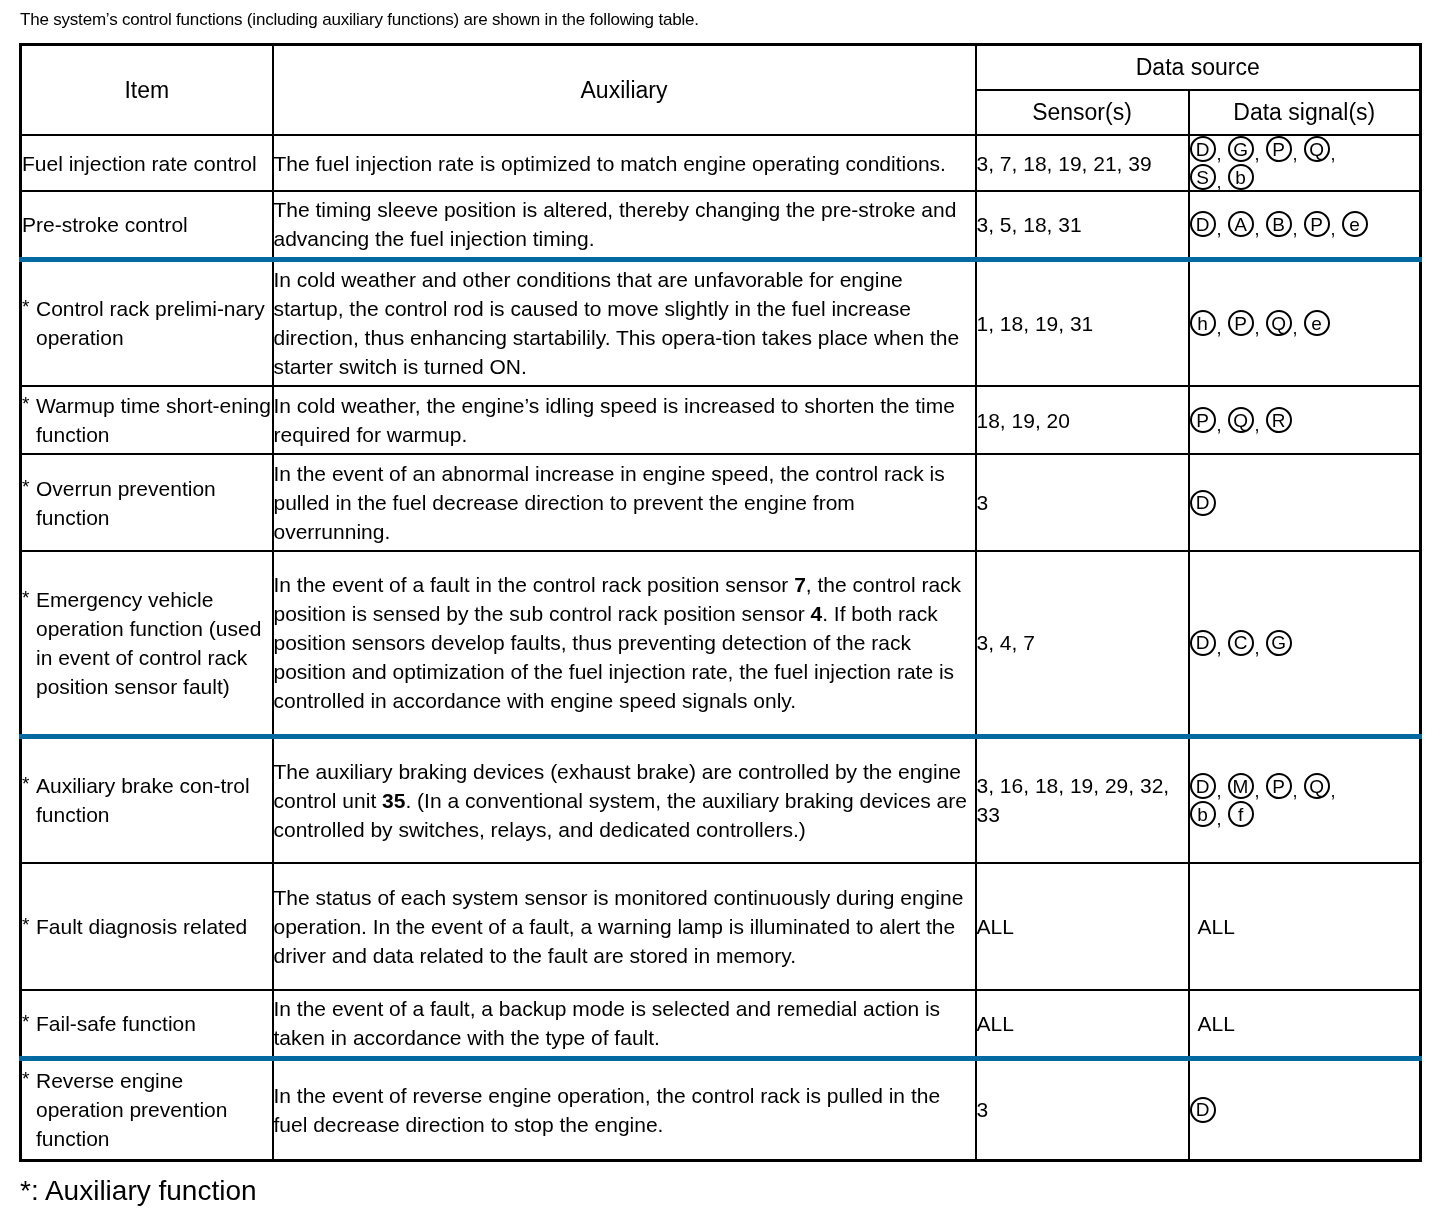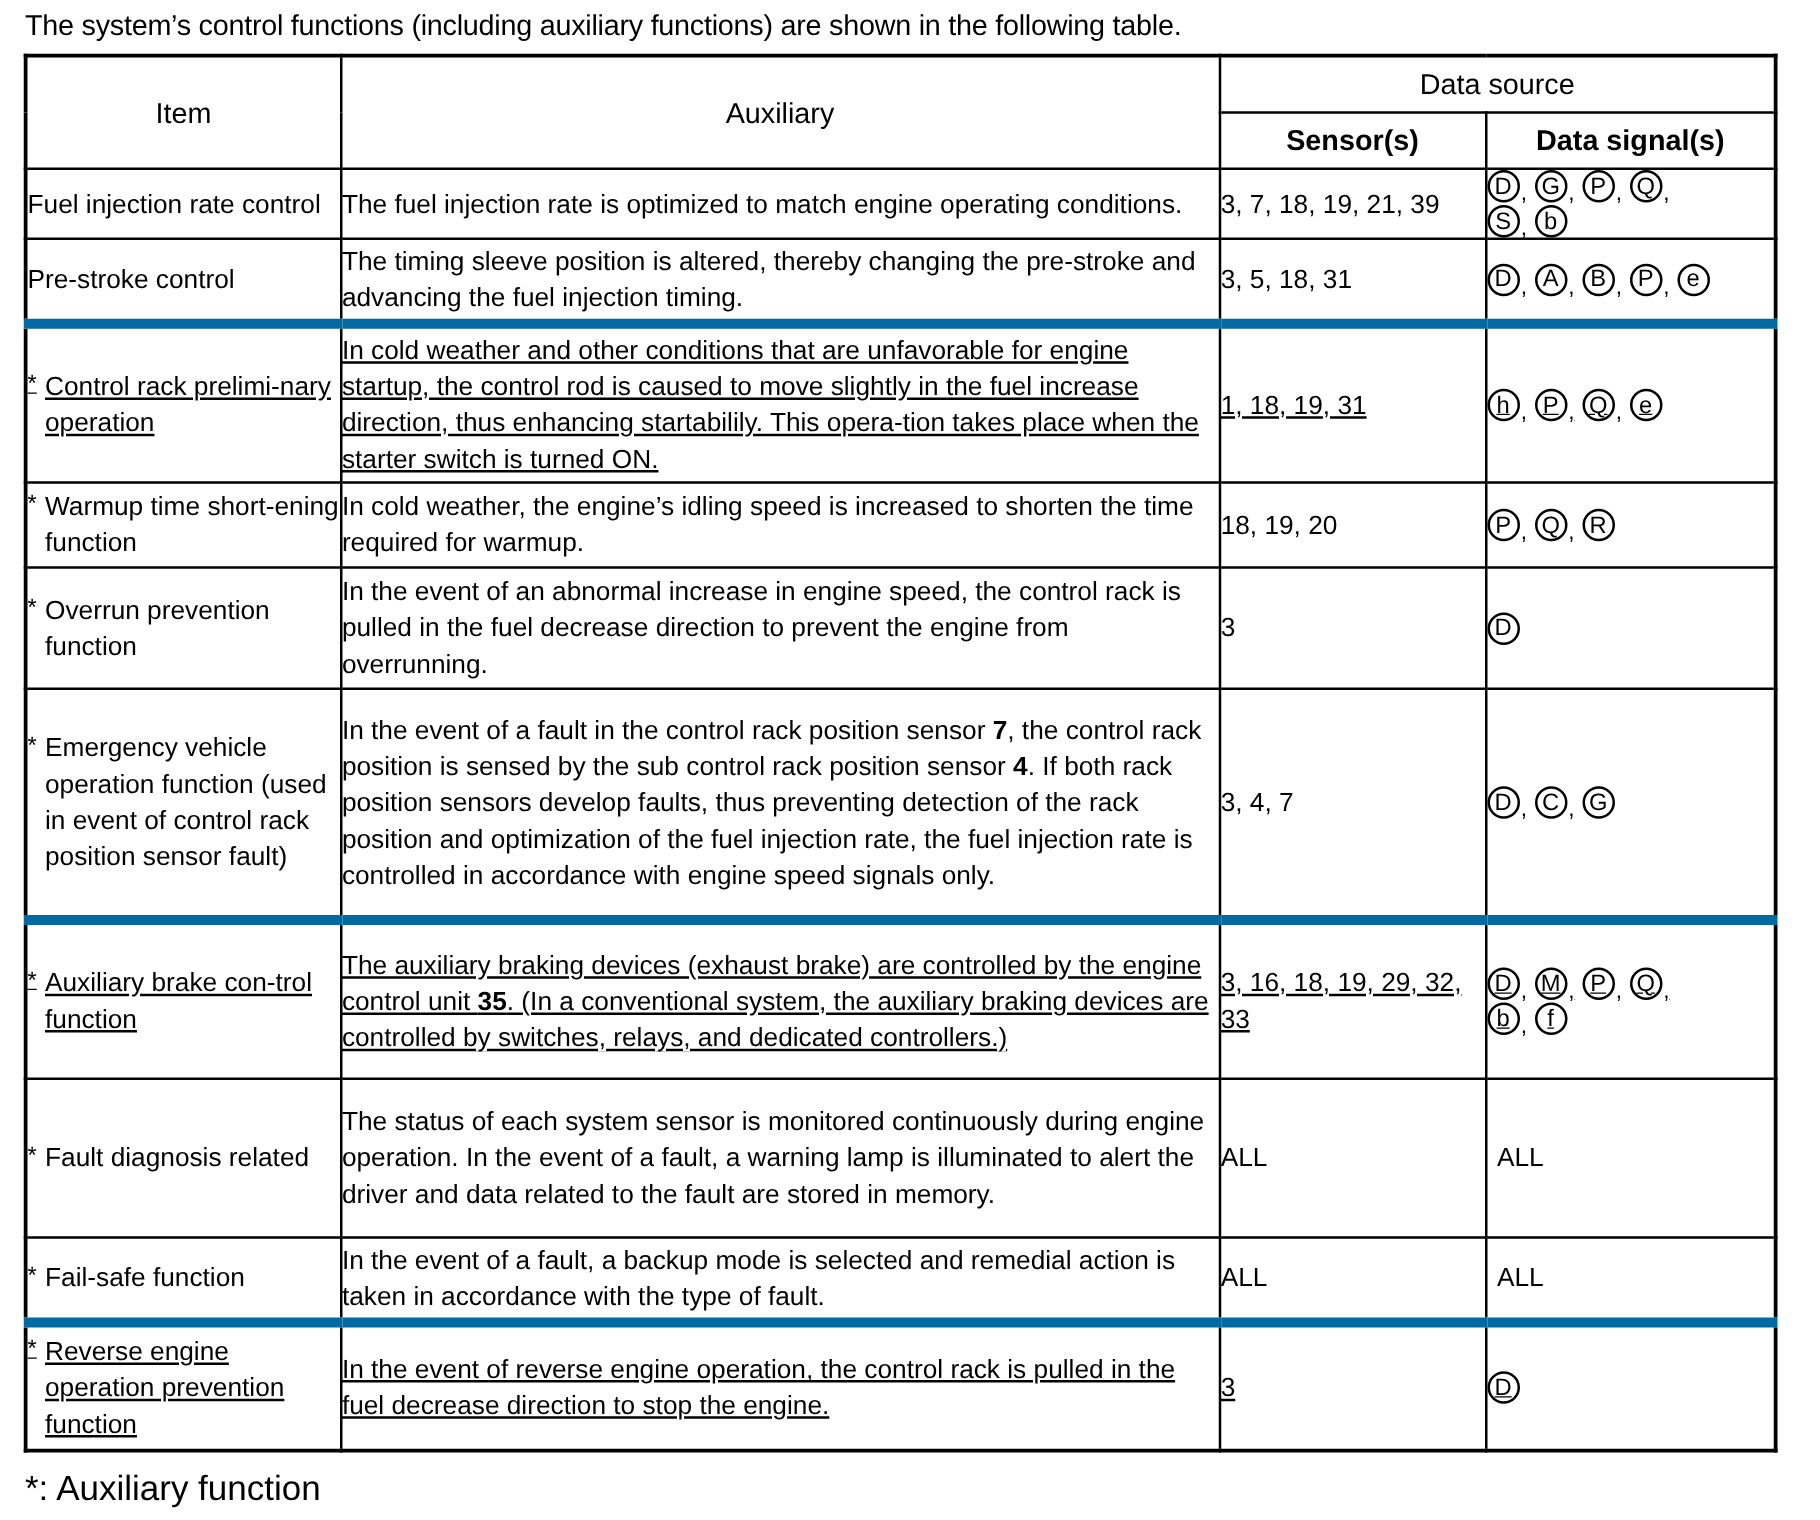--- a/index.html
+++ b/index.html
@@ -3,44 +3,44 @@
   <meta charset="utf-8">
   <style>
     html, body { margin: 0; padding: 0; background: #ffffff; }
     body {
       width: 1456px; height: 1216px; position: relative; overflow: hidden;
       font-family: "Liberation Sans", "DejaVu Sans", sans-serif;
       color: #000;
     }
     .intro {
       position: absolute; left: 20px; top: 4px;
-      font-size: 23px; line-height: 32px; letter-spacing: -0.2px;
+      font-size: 17px; line-height: 32px; letter-spacing: -0.2px;
     }
     table.ctrl {
       position: absolute; left: 19px; top: 43px;
       width: 1400px;
       border-collapse: collapse;
       table-layout: fixed;
       font-size: 21px;
     }
     table.ctrl td, table.ctrl th {
       border: 2px solid #000;
       vertical-align: middle;
       padding: 0;
       font-weight: normal;
     }
     table.ctrl { border: 3px solid #000; }
     th.hdr { text-align: center; font-size: 23px; }
     tr.h1 th { height: 43px; }
-    tr.h2 th { height: 43px; font-weight: bold; }
+    tr.h2 th { height: 43px; }
     td.item { padding: 4px 8px 4px 14px; line-height: 29px; }
     td.op { padding: 4px 12px 4px 13px; line-height: 29px; }
     td.sens { padding: 4px 12px 4px 14px; line-height: 29px; }
     td.sig { padding: 4px 10px 4px 12px; line-height: 29px; }
-    tr.thick td { border-top: 8px solid #0369a1; text-decoration: underline; }
+    tr.thick td { border-top: 5px solid #0369a1; }
     .star-item { display: flex; }
     .star { width: 14px; flex: 0 0 14px; font-size: 19px; line-height: 26px; }
     .item-text { flex: 1; }
     .sig-list { display: flex; flex-wrap: wrap; align-items: center; max-width: 190px; row-gap: 2px; }
     .sig-wrap { display: inline-flex; align-items: flex-end; margin-right: 6px; }
     .circ {
       display: inline-flex; align-items: center; justify-content: center;
       width: 26px; height: 26px; border: 2px solid #000; border-radius: 50%;
       box-sizing: border-box; font-size: 19px; line-height: 1;
     }

